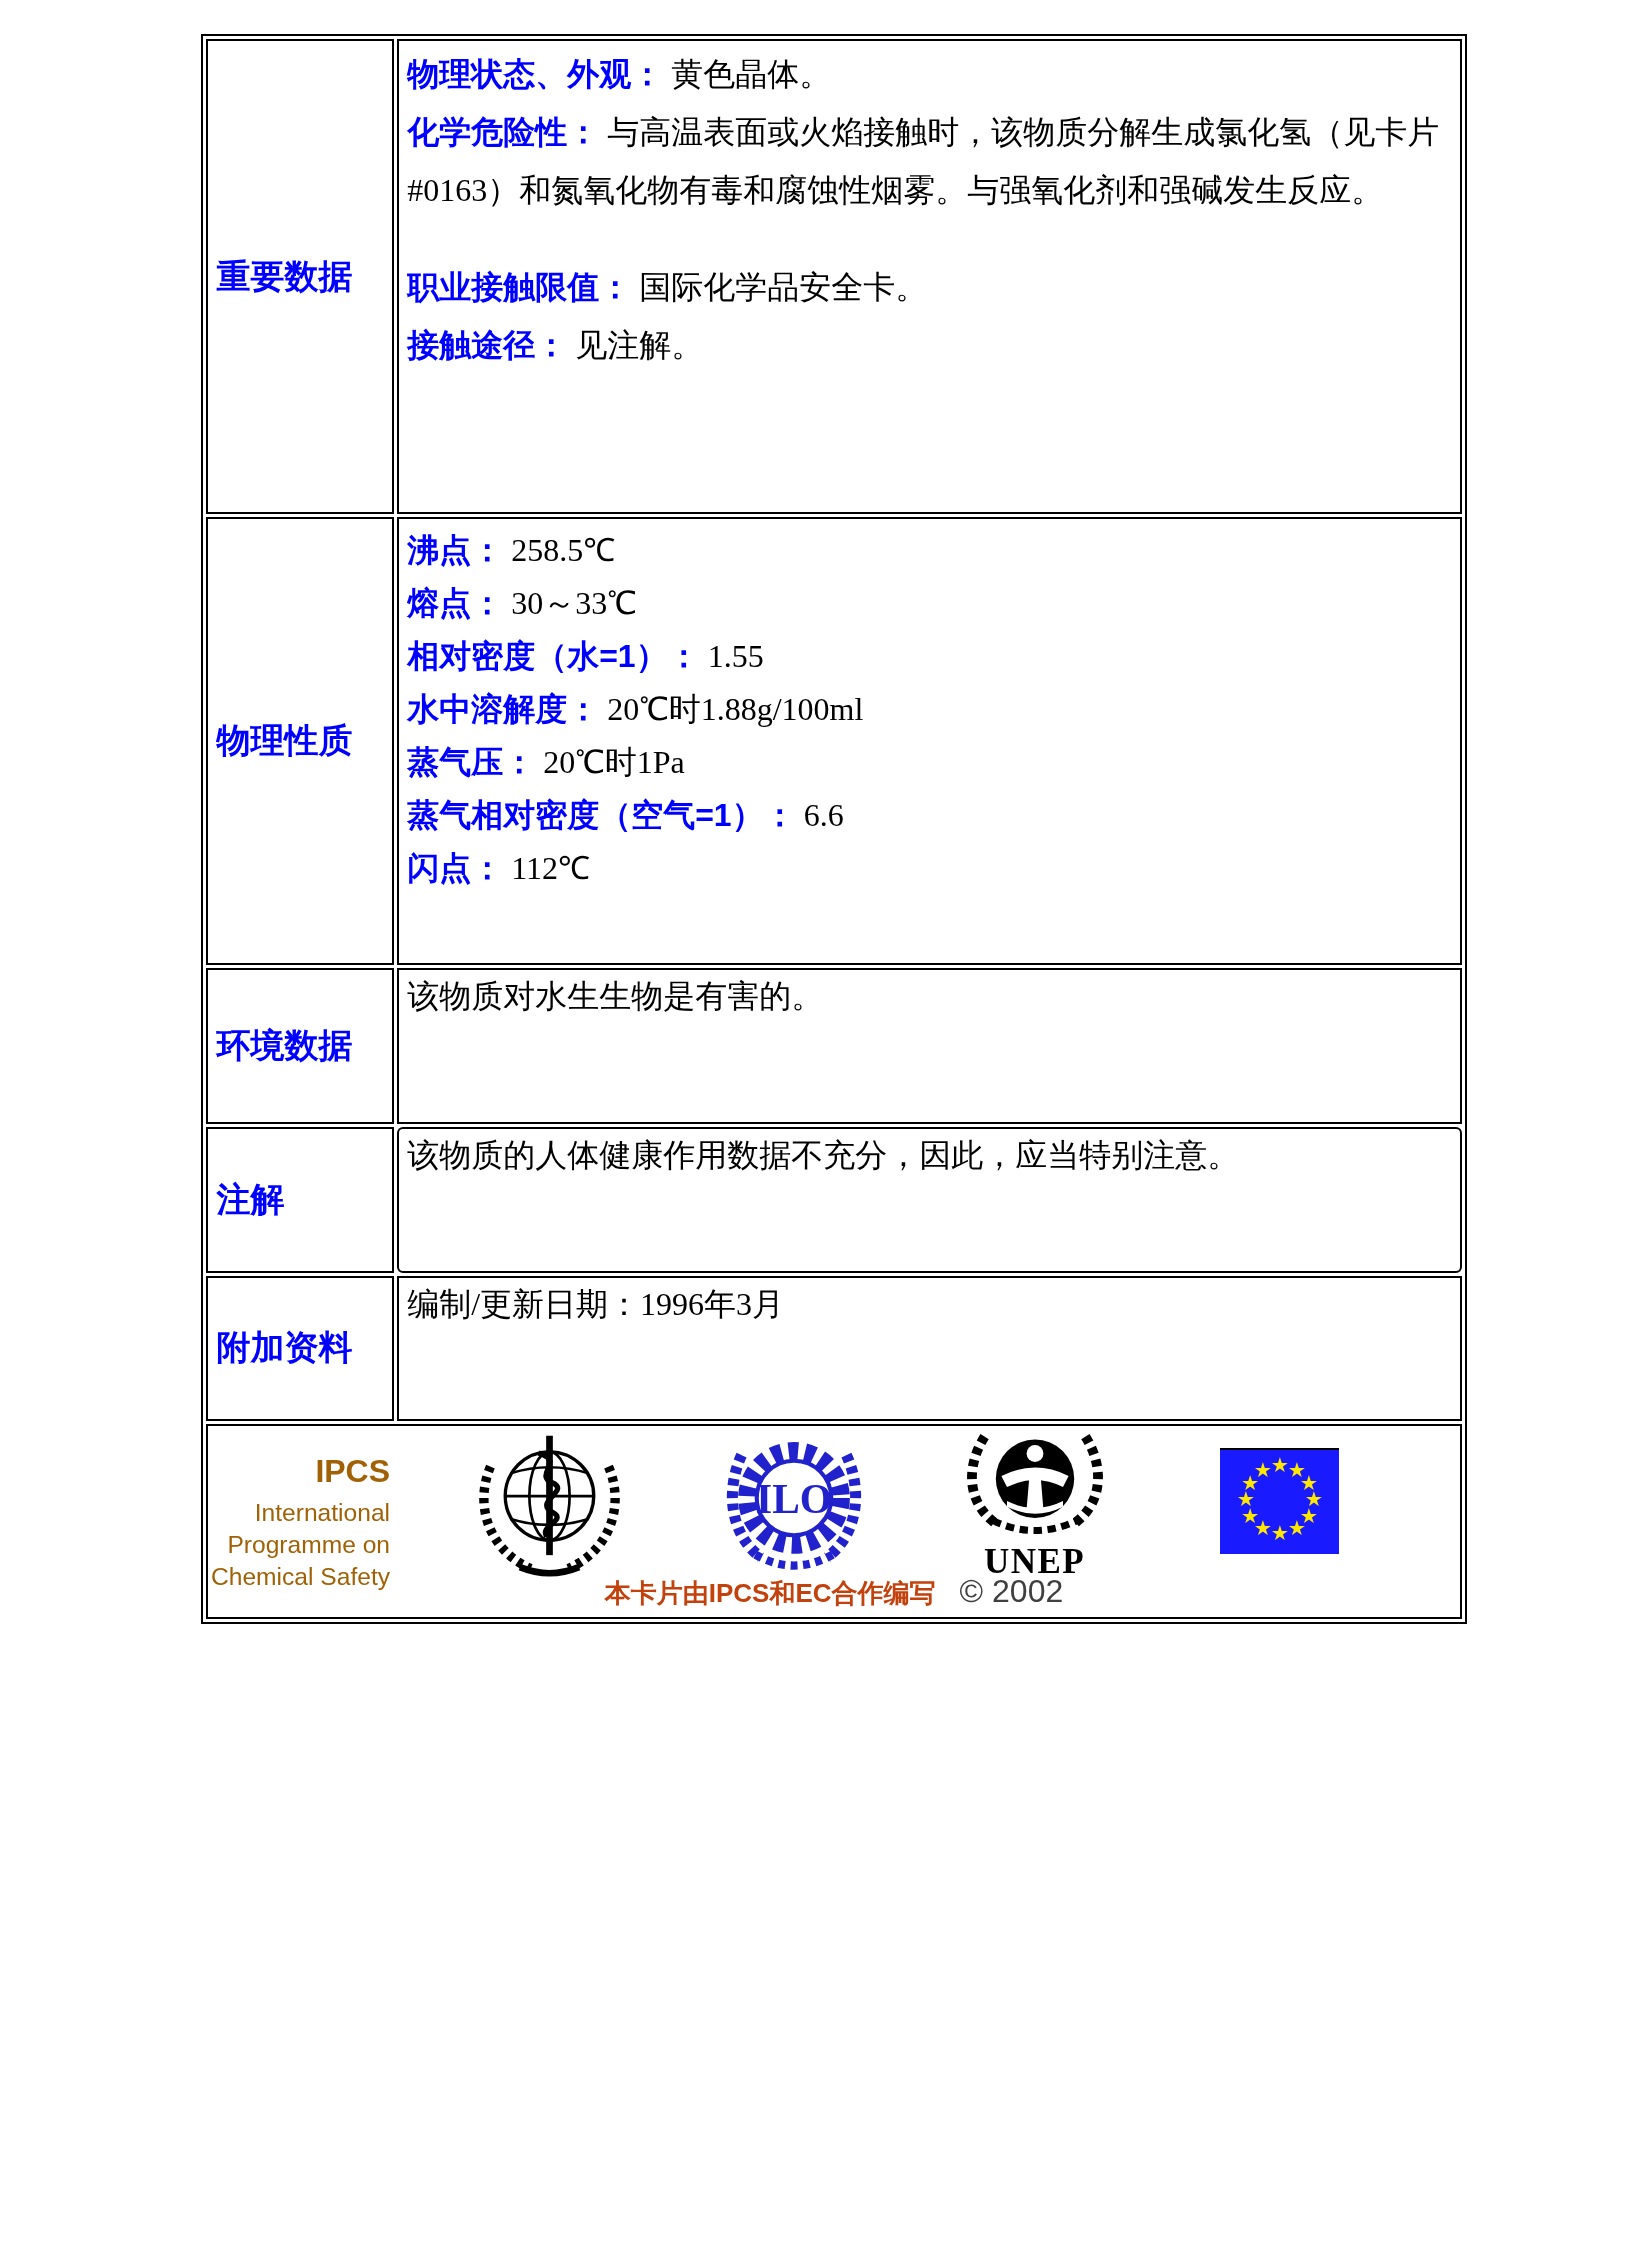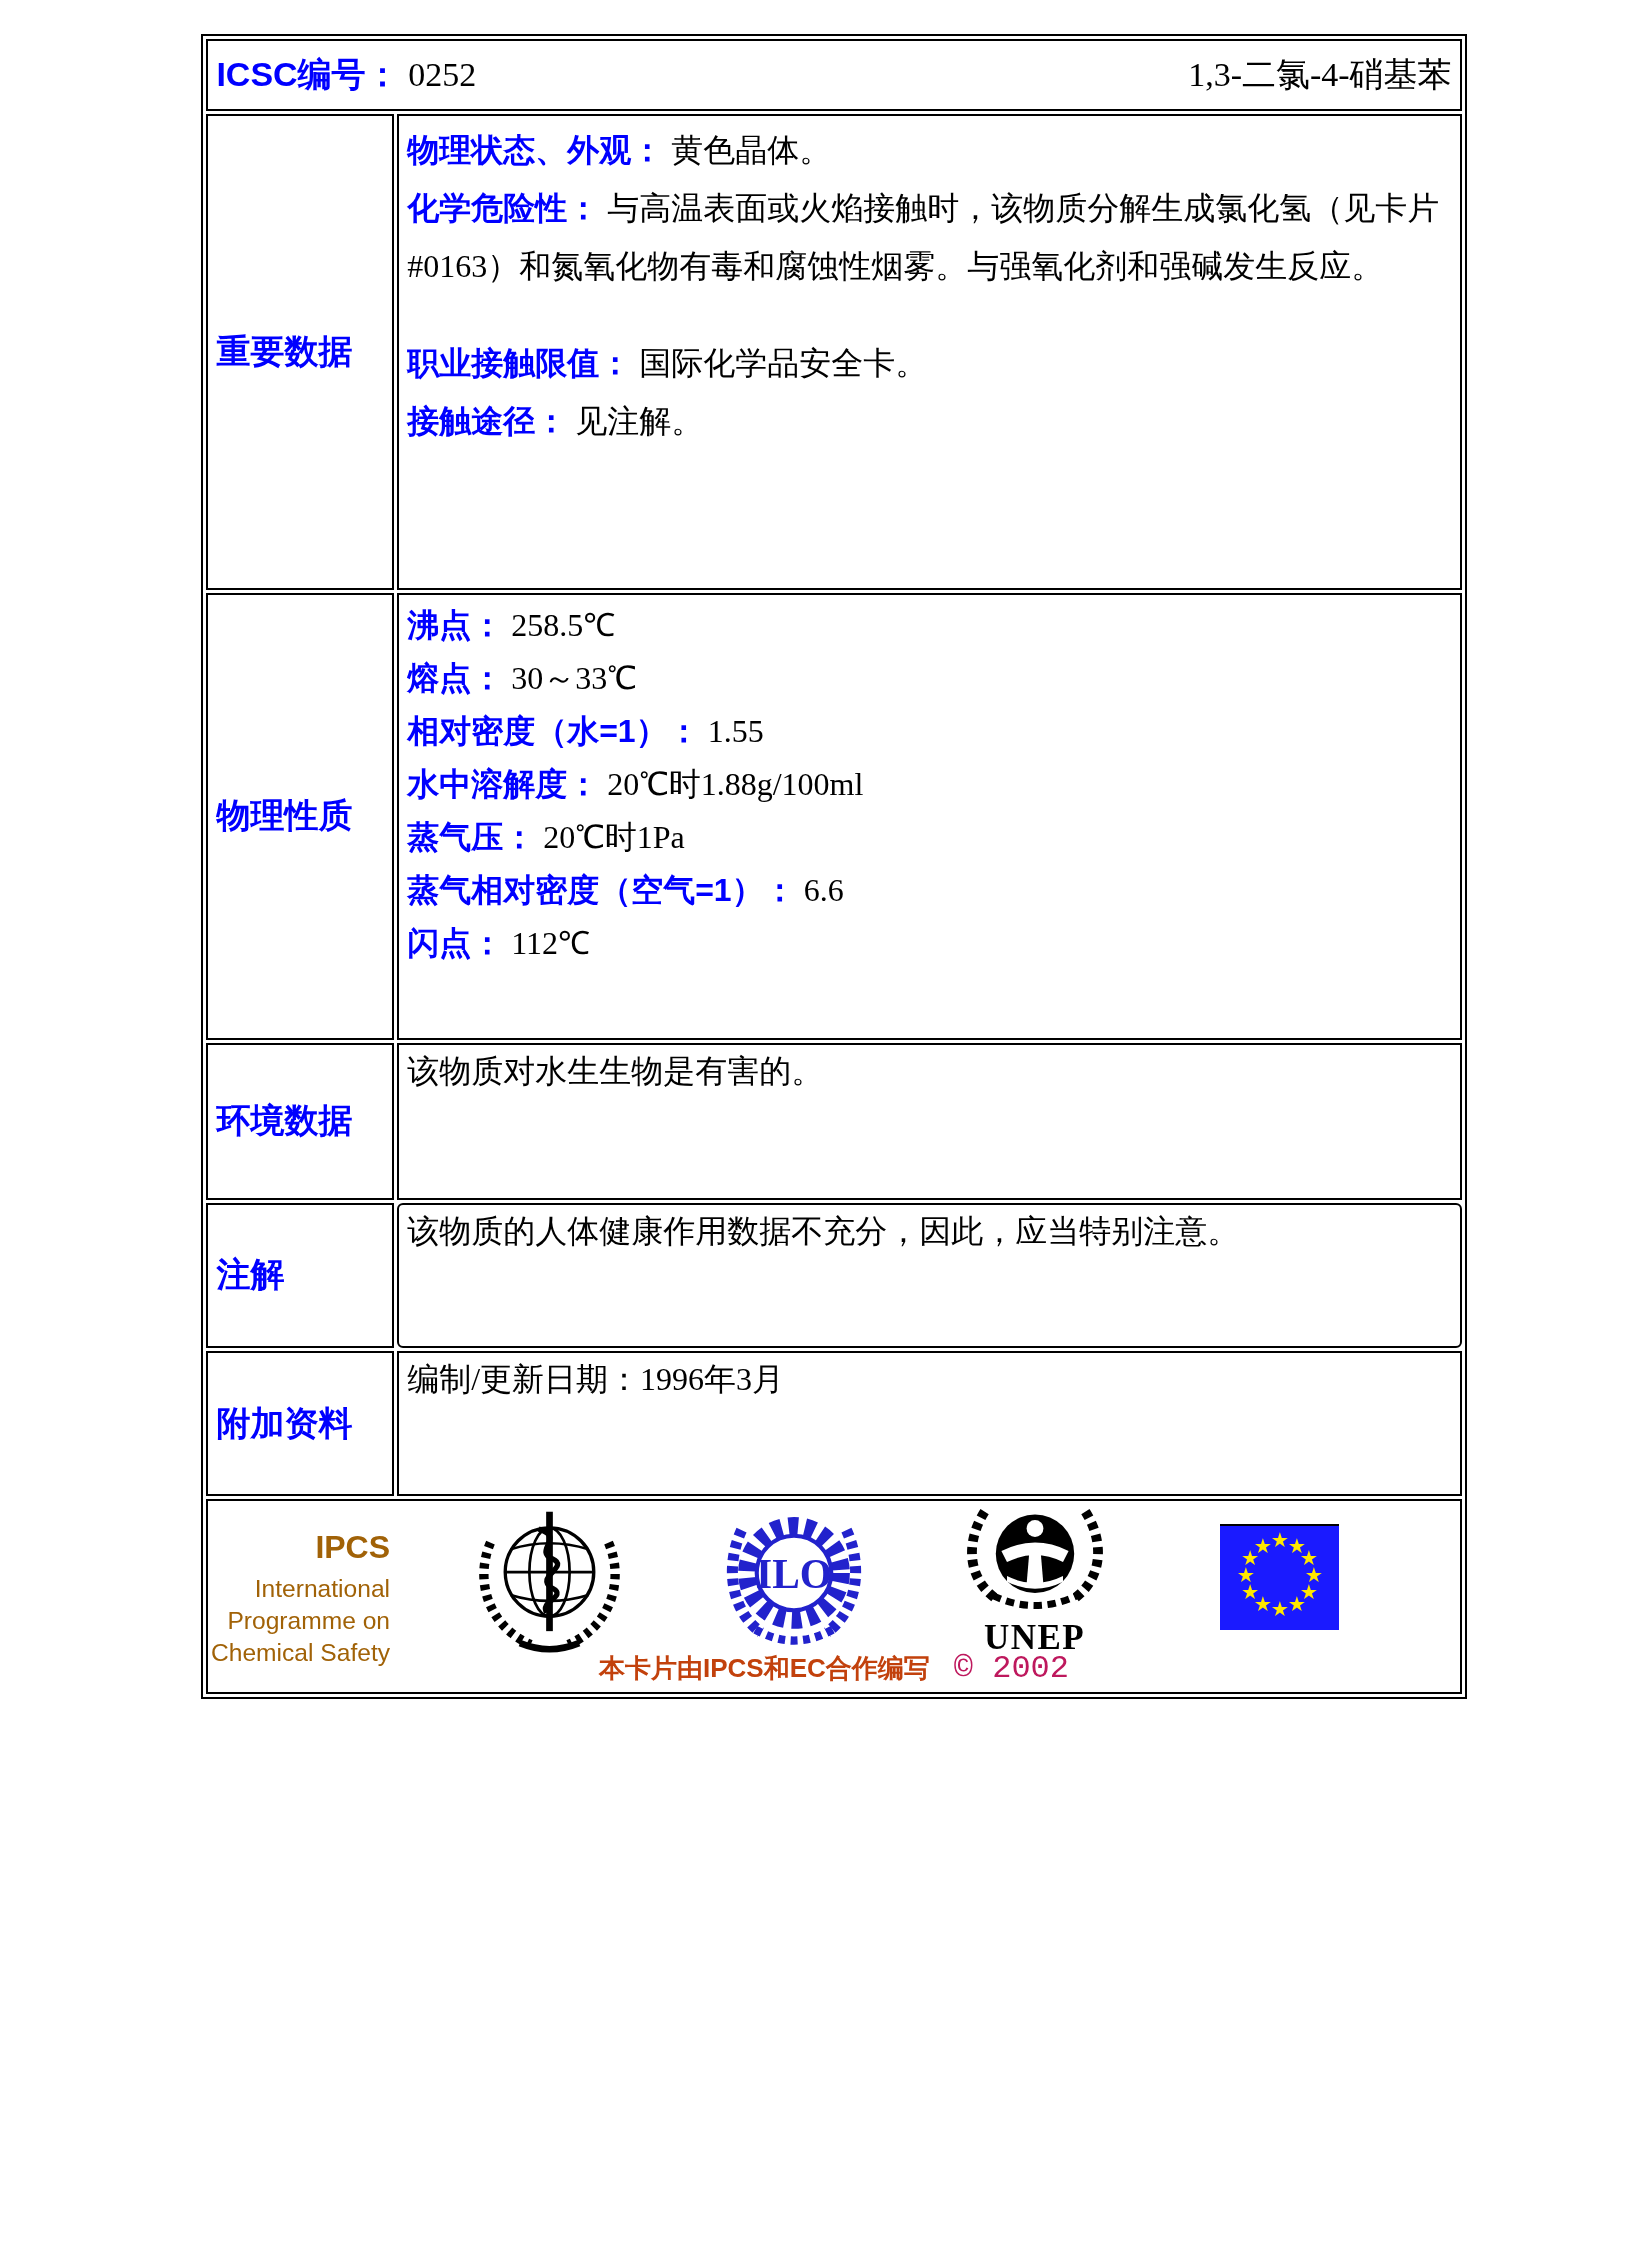--- a/index.html
+++ b/index.html
@@ -136,52 +136,41 @@
     bottom: 5.6px;
     text-align: center;
   }
   .credit-main {
     color: #c2410c;
     font-weight: bold;
     font-family: "Liberation Sans", sans-serif;
     font-size: 26px;
   }
   .credit-copy {
-    color: #be185d;
-    font-family: Liberation Mono, monospace;
+    color: #404040;
+    font-family: Liberation Sans, sans-serif;
     font-size: 32px;
     margin-left: 16px;
   }
   .legal-cell {
     height: 49px;
     vertical-align: middle;
     font-size: 31px;
   }
   .legal-cell .term { font-size: 31px; }
 </style>
 </head>
 <body>
 
 <div class="card-wrap">
 
 
   <table class="card">
 
     <tbody>
-        <tr>
-      <td class="header-cell" colspan="2">
-        <div class="header-flex">
-          <span>
-            <span class="term">ICSC编号：</span>
-            <span class="value">0252</span>
-          </span>
-          <span class="value">1,3-二氯-4-硝基苯</span>
-        </div>
-      </td>
-    </tr>
 
     <tr>
       <td class="label-cell">
         <span class="blue-label">重要数据</span>
       </td>
       <td class="imp-cell">
         <div class="line">
           <span class="term">物理状态、外观：</span>
           <span class="value">黄色晶体。</span>
         </div>

